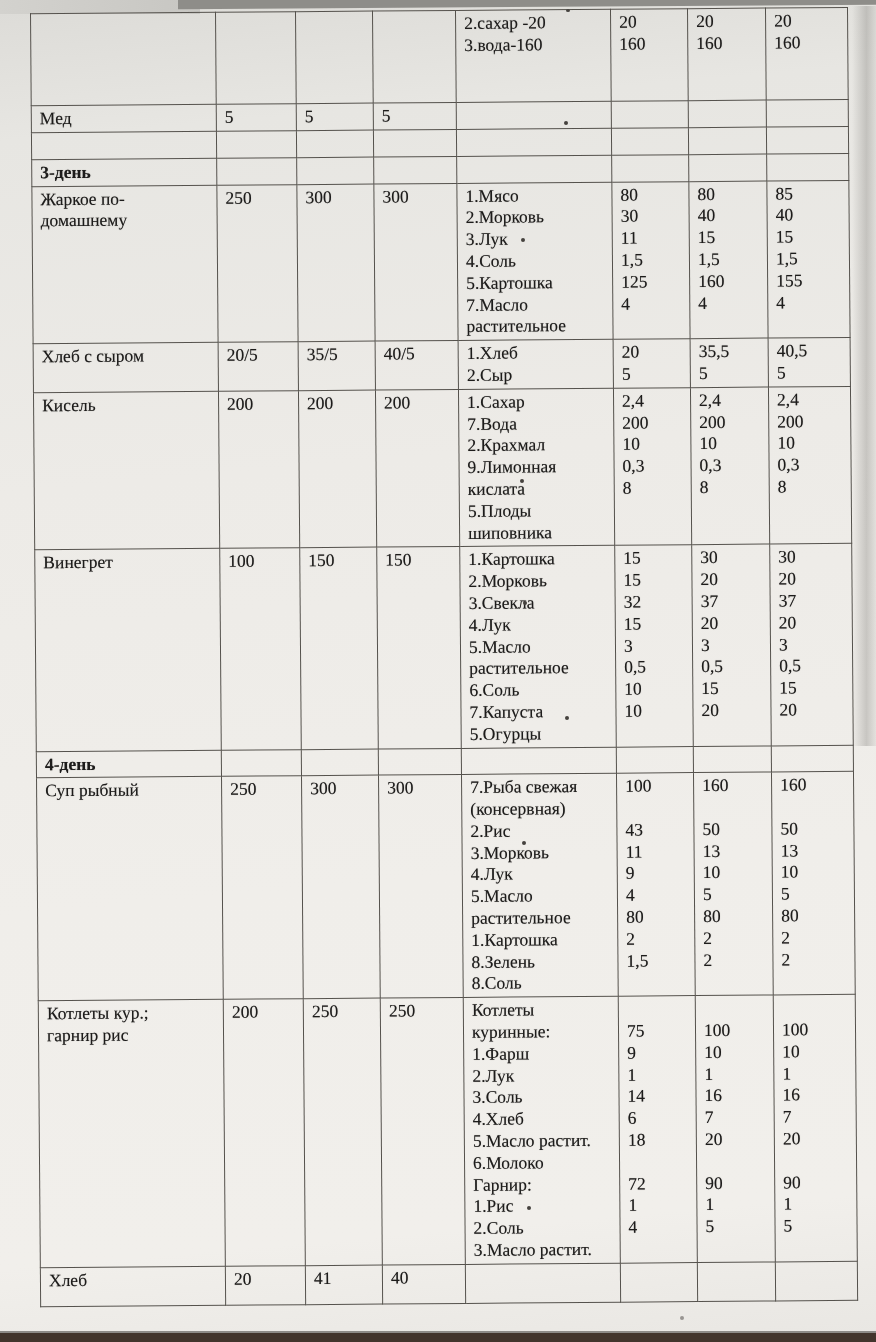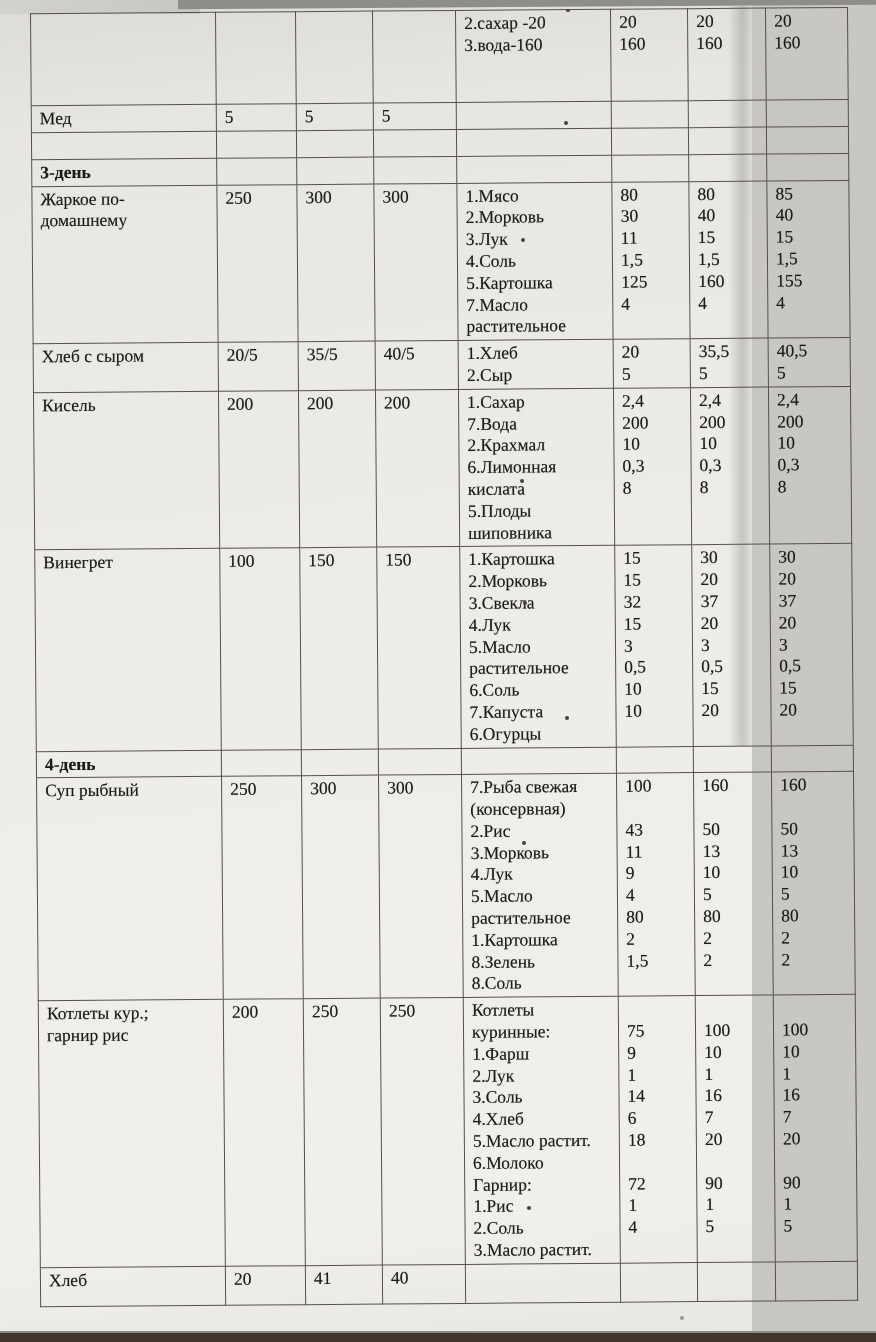--- a/index.html
+++ b/index.html
@@ -2,21 +2,21 @@
 <html><head>
 <meta charset="utf-8">
 <style>
   html,body{margin:0;padding:0;}
   body{
     width:876px;height:1342px;position:relative;overflow:hidden;
     background:#c9c7c3;
     font-family:"Liberation Serif","DejaVu Serif",serif;
   }
   .paper{
-    position:absolute;left:0;top:0;width:752px;height:1334px;
+    position:absolute;left:0;top:0;width:876px;height:1334px;
     background:linear-gradient(175deg,#dcdbd7 0%,#e7e6e2 10%,#edebe7 35%,#f0eeea 65%,#f1efeb 90%,#e9e7e3 100%);
   }
   .top-band{
     position:absolute;left:178px;top:-3px;width:700px;height:10px;
     background:#8e8d89;transform:rotate(-0.35deg);
   }
   .top-left-wedge{
     position:absolute;left:0;top:0;width:200px;height:14px;
     background:linear-gradient(90deg,#d3d2ce, #c7c6c2);
   }
@@ -264,21 +264,21 @@
     <td>
               <div class="line">200</div>
             </td>
     <td>
               <div class="line">200</div>
             </td>
     <td>
               <div class="line">1.Сахар</div>
               <div class="line">7.Вода</div>
               <div class="line">2.Крахмал</div>
-              <div class="line">6.Лимонная</div>
+              <div class="line">9.Лимонная</div>
               <div class="line">кислата</div>
               <div class="line">5.Плоды</div>
               <div class="line">шиповника</div>
             </td>
     <td>
               <div class="line">2,4</div>
               <div class="line">200</div>
               <div class="line">10</div>
               <div class="line">0,3</div>
               <div class="line">8</div>
@@ -313,21 +313,21 @@
             </td>
     <td>
               <div class="line">1.Картошка</div>
               <div class="line">2.Морковь</div>
               <div class="line">3.Свекла</div>
               <div class="line">4.Лук</div>
               <div class="line">5.Масло</div>
               <div class="line">растительное</div>
               <div class="line">6.Соль</div>
               <div class="line">7.Капуста</div>
-              <div class="line">6.Огурцы</div>
+              <div class="line">5.Огурцы</div>
             </td>
     <td>
               <div class="line">15</div>
               <div class="line">15</div>
               <div class="line">32</div>
               <div class="line">15</div>
               <div class="line">3</div>
               <div class="line">0,5</div>
               <div class="line">10</div>
               <div class="line">10</div>

